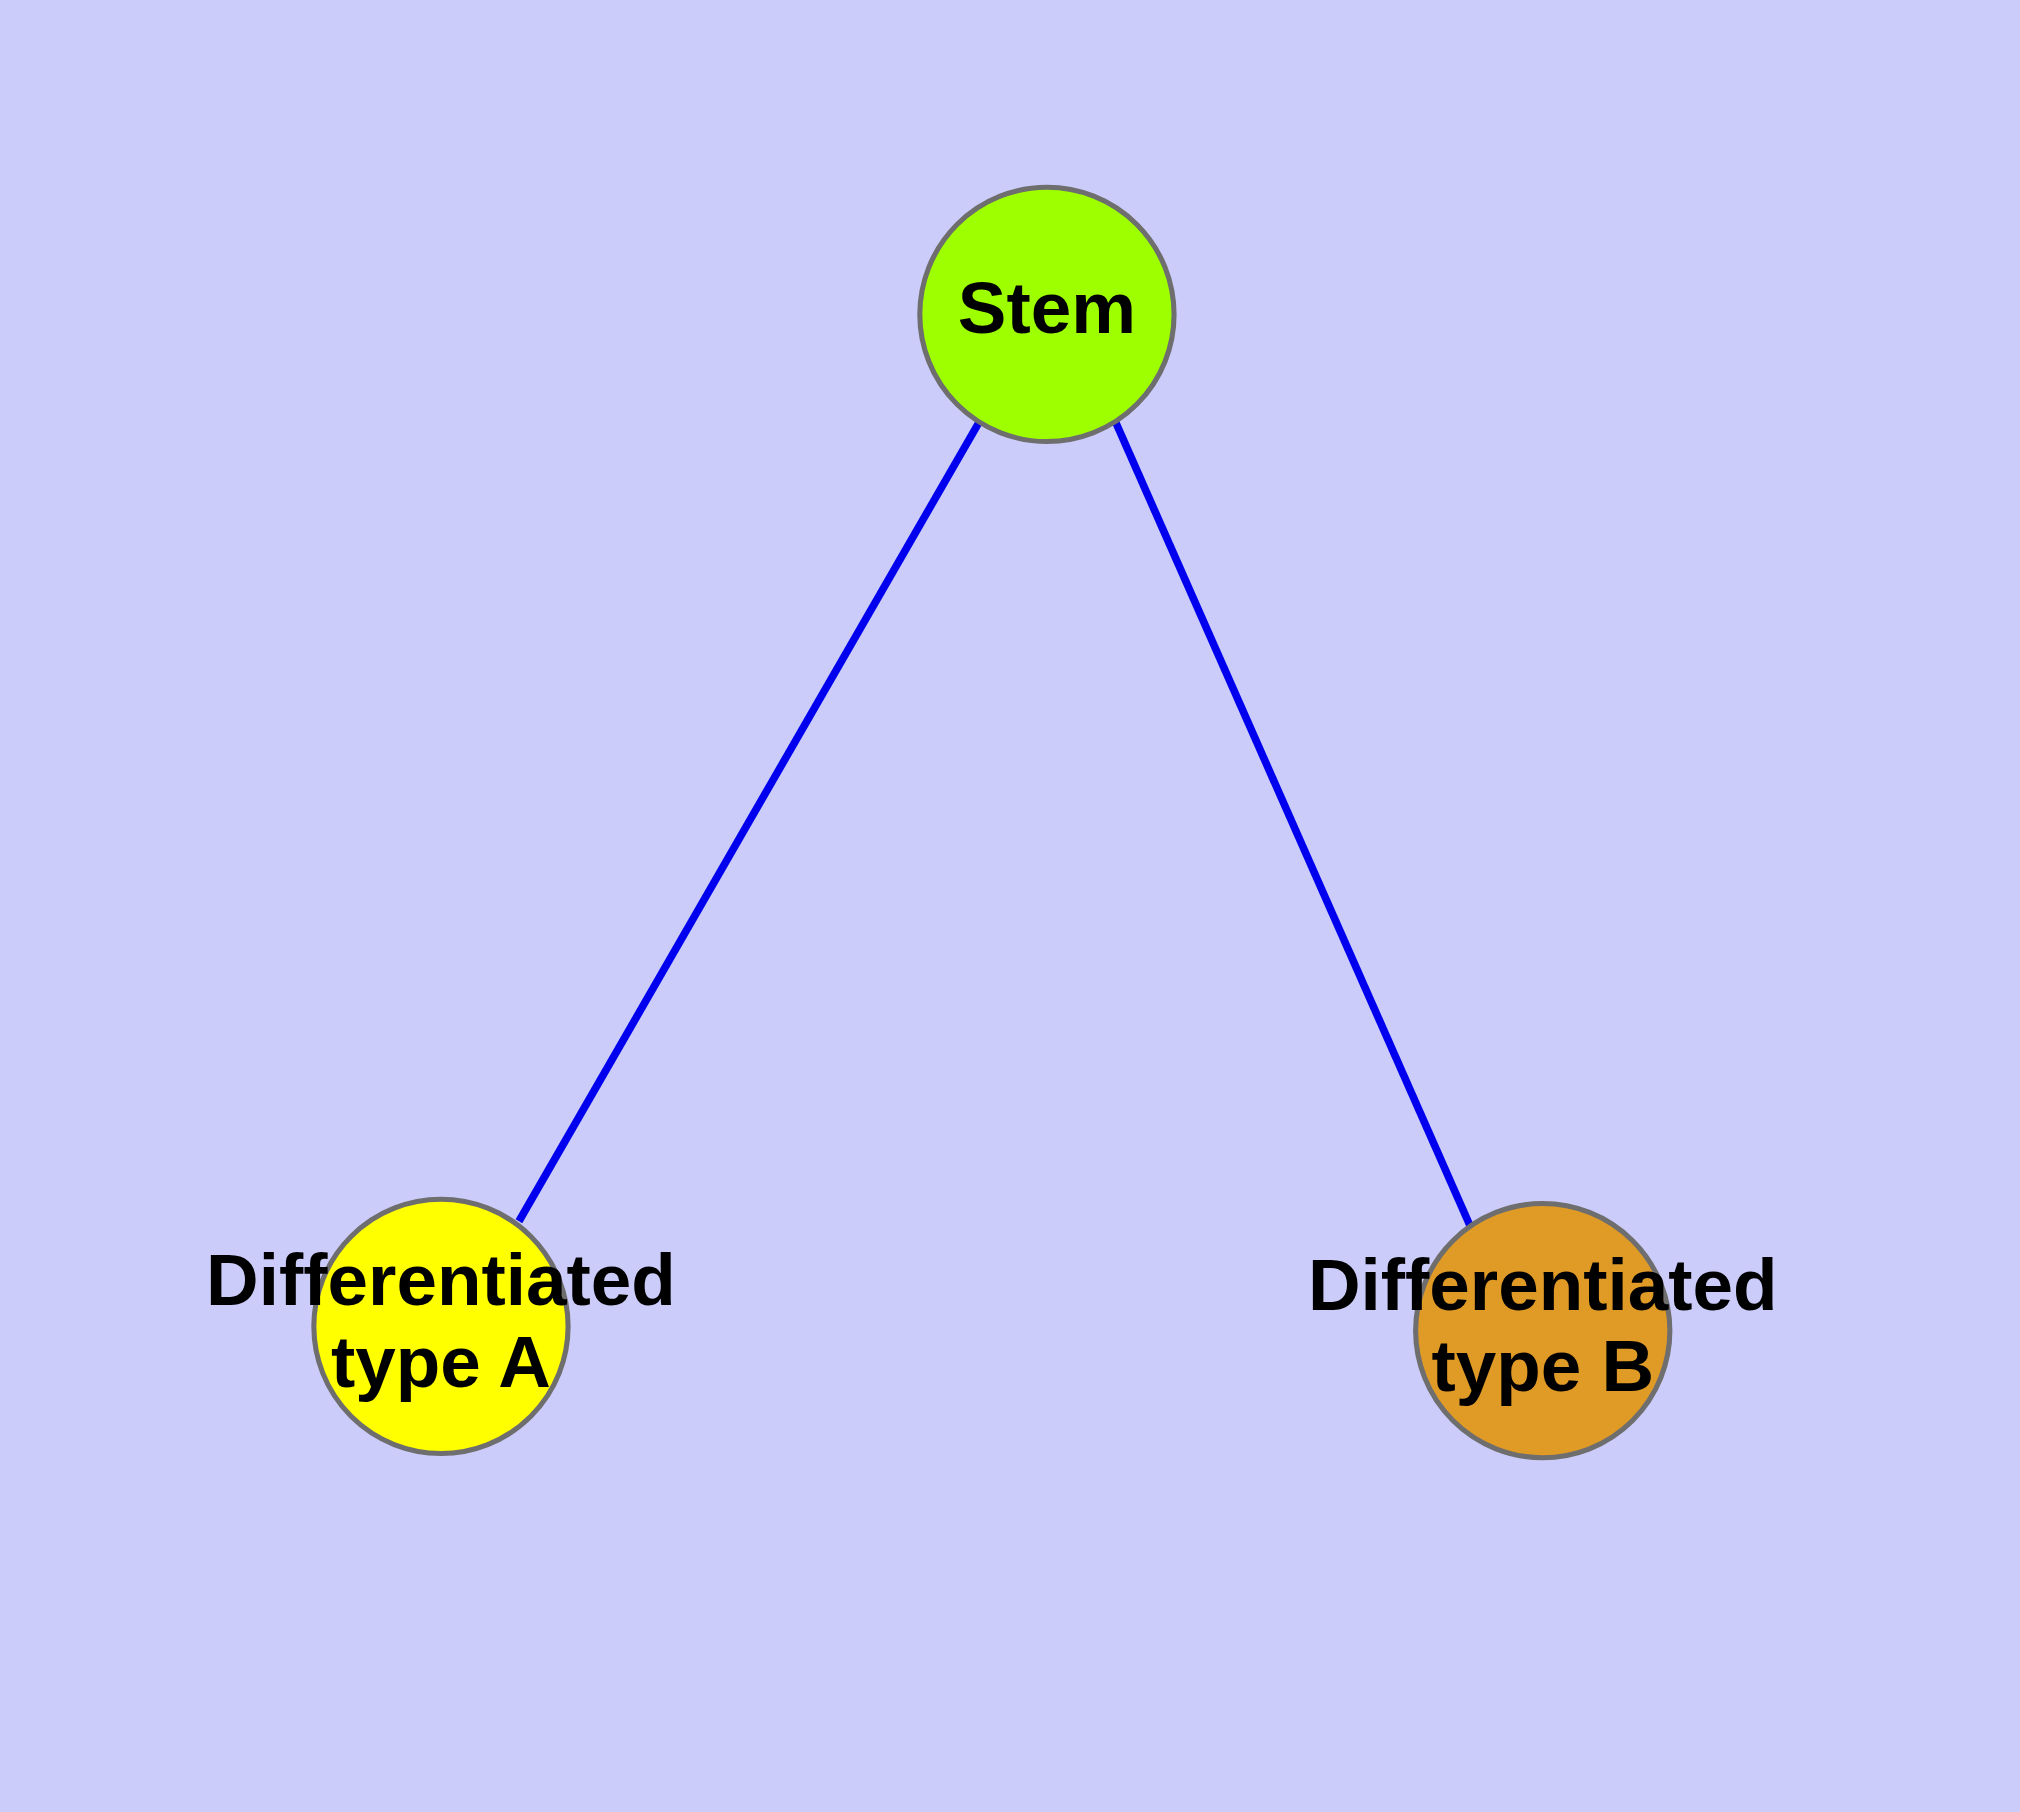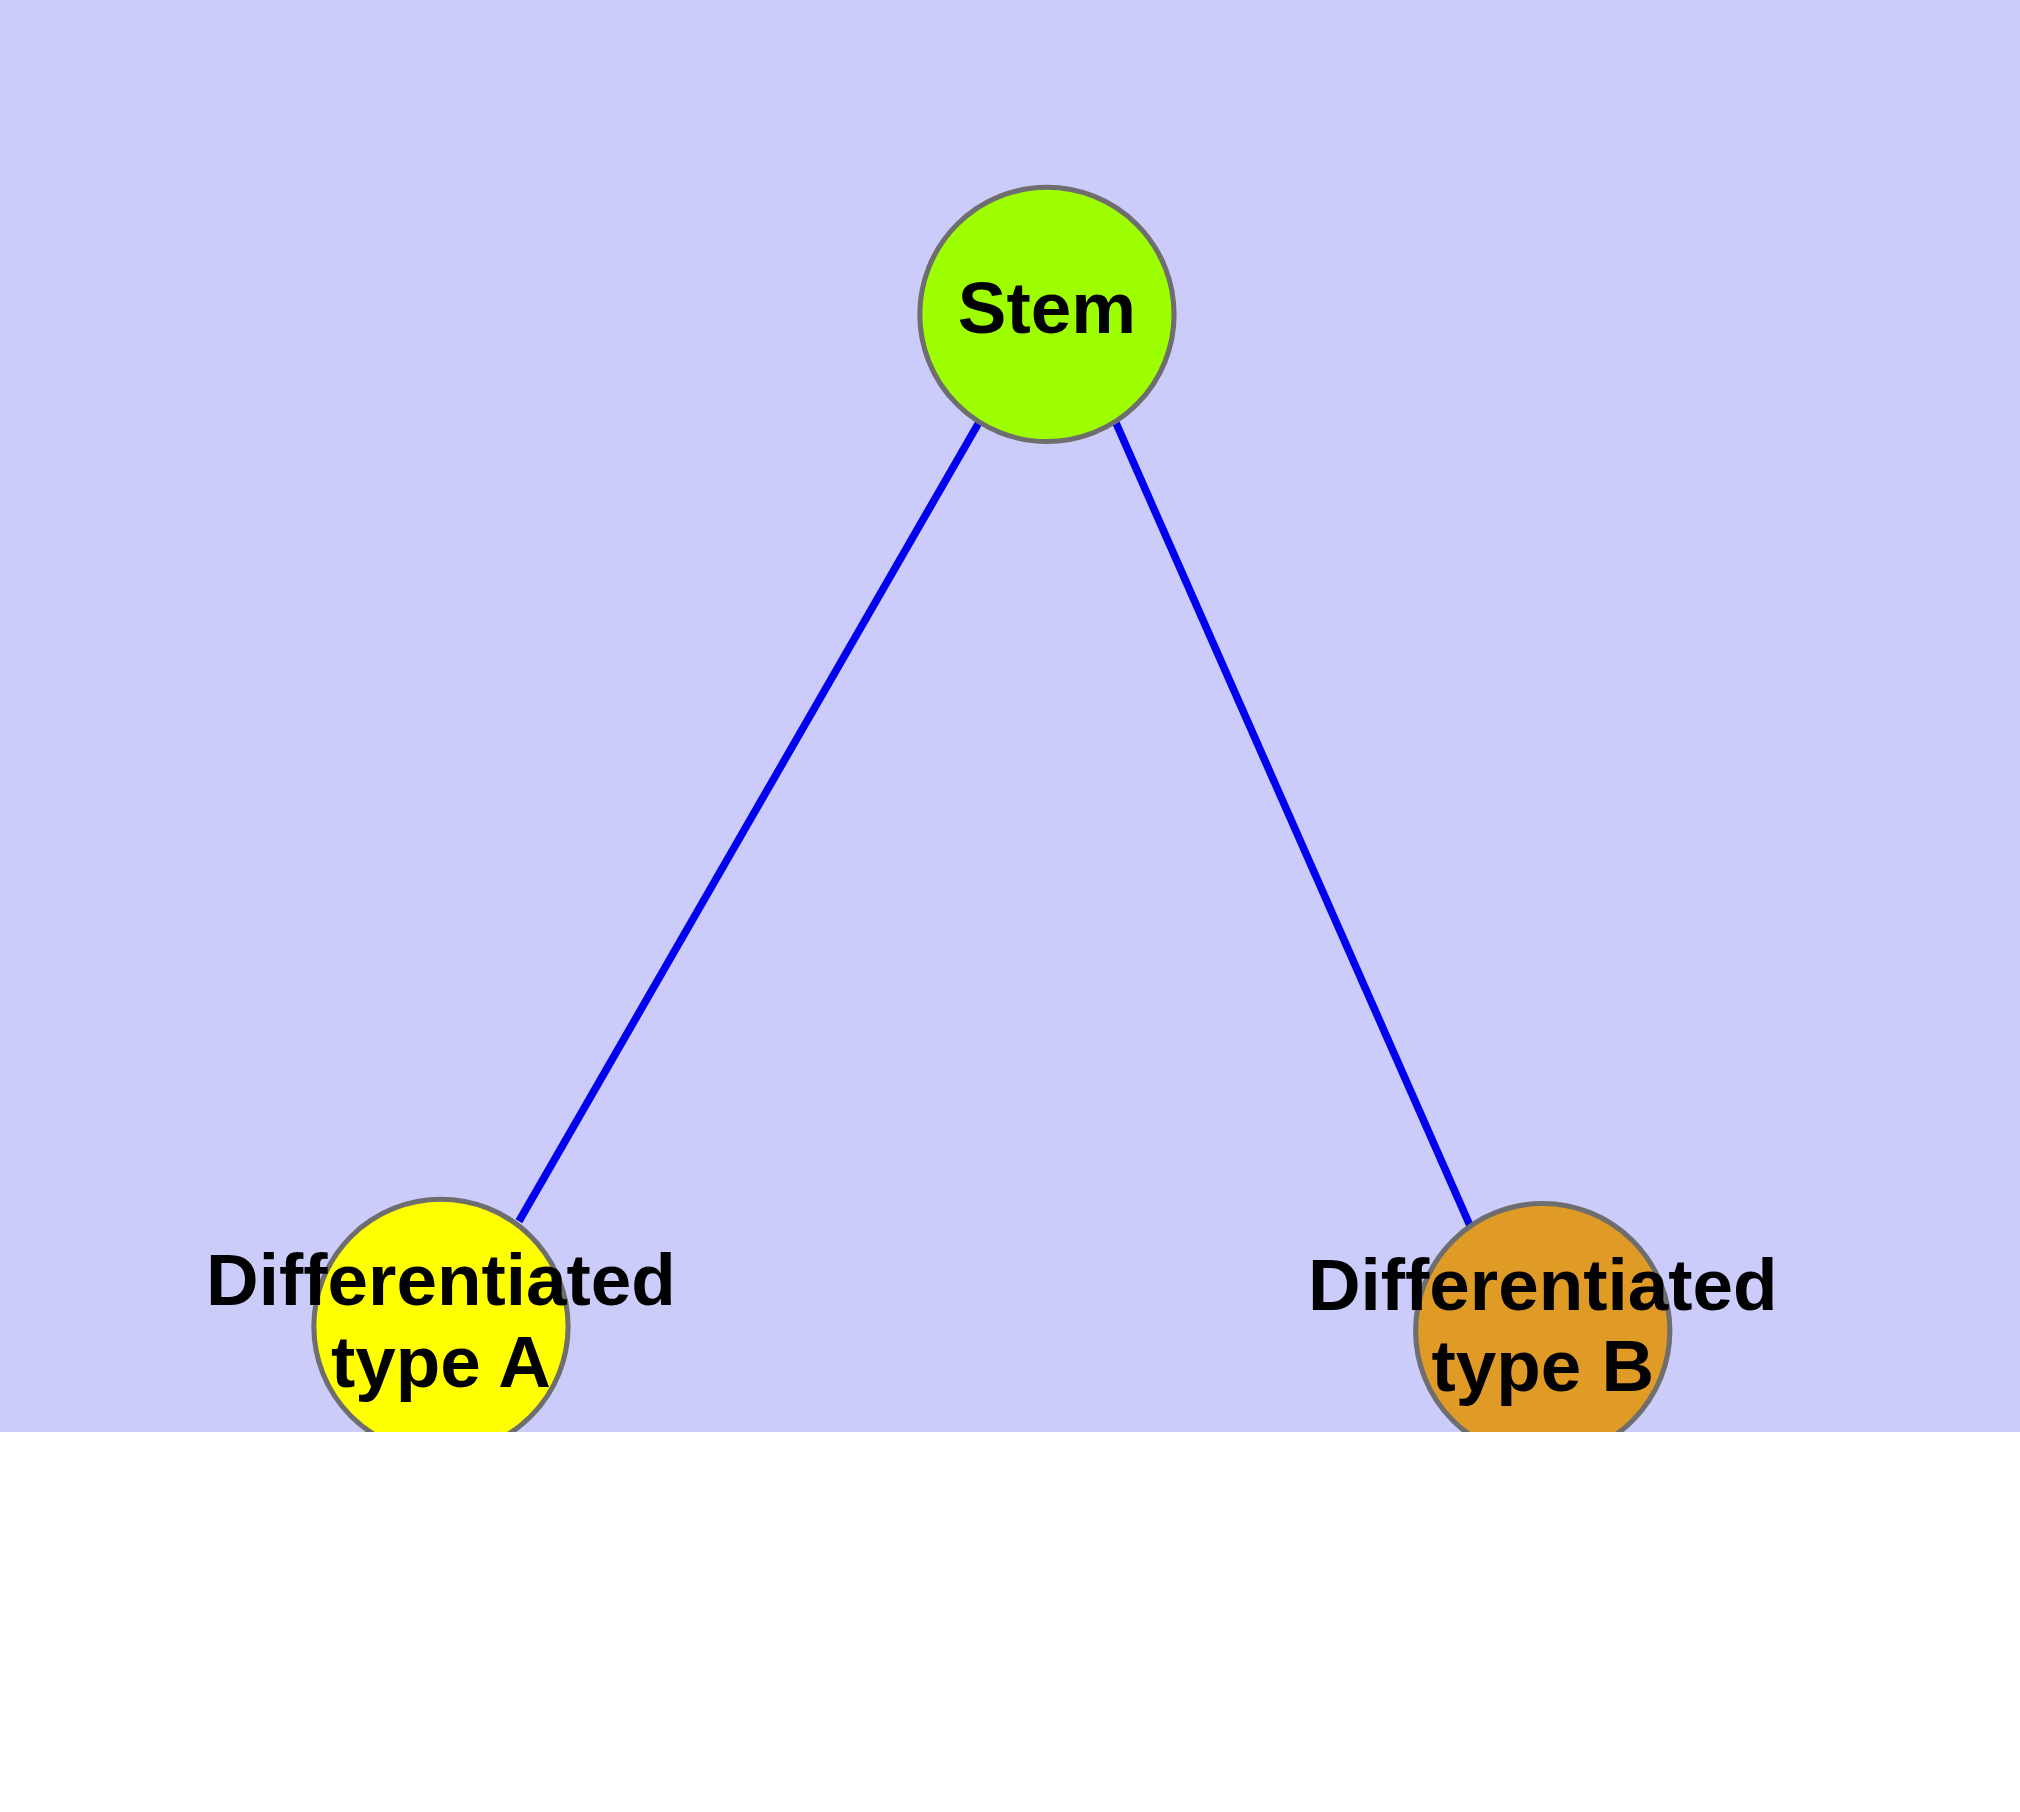--- a/index.html
+++ b/index.html
@@ -9,21 +9,21 @@
   }
   body {
     width: 2021px;
     height: 1812px;
     overflow: hidden;
     font-family: "Liberation Sans", sans-serif;
   }
   #canvas {
     position: relative;
     width: 2021px;
-    height: 1432px;
+    height: 1812px;
     background: #ccccfa;
     overflow: hidden;
   }
   #graph-svg {
     position: absolute;
     left: 0;
     top: 0;
     width: 2021px;
     height: 1812px;
     display: block;

